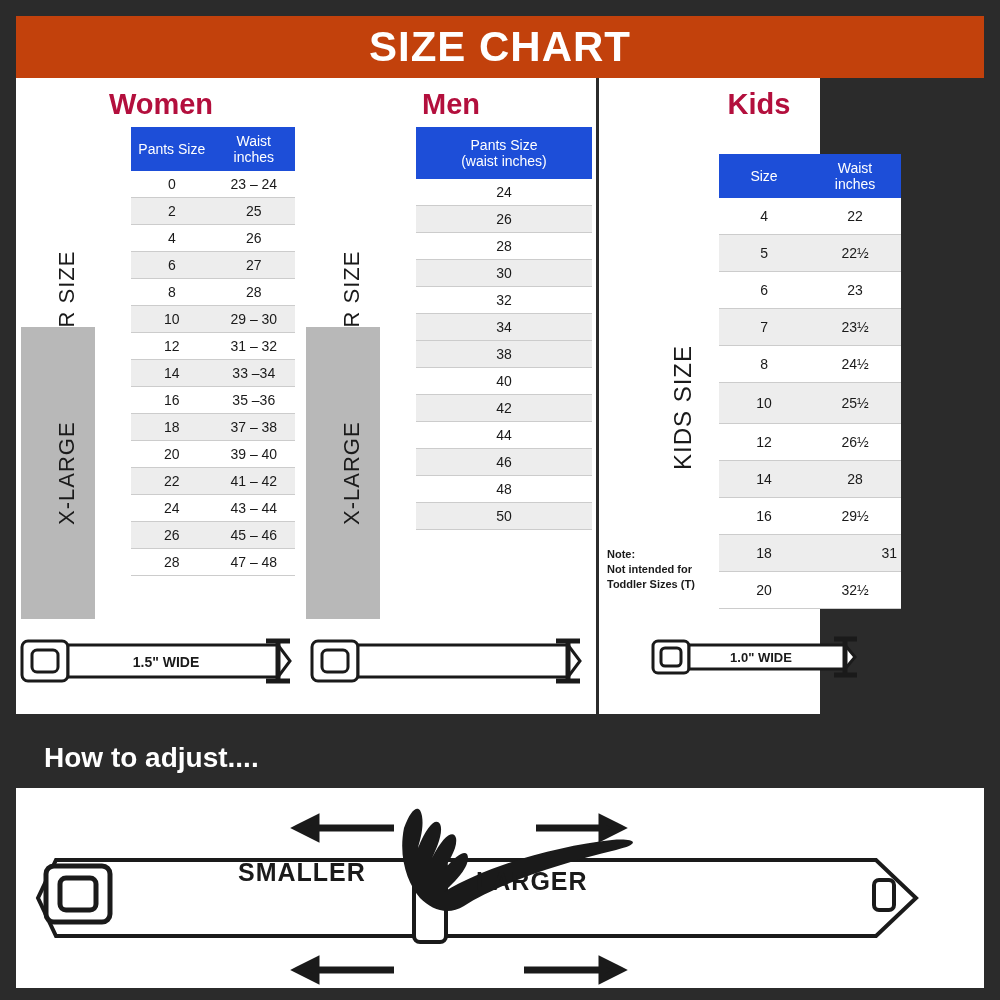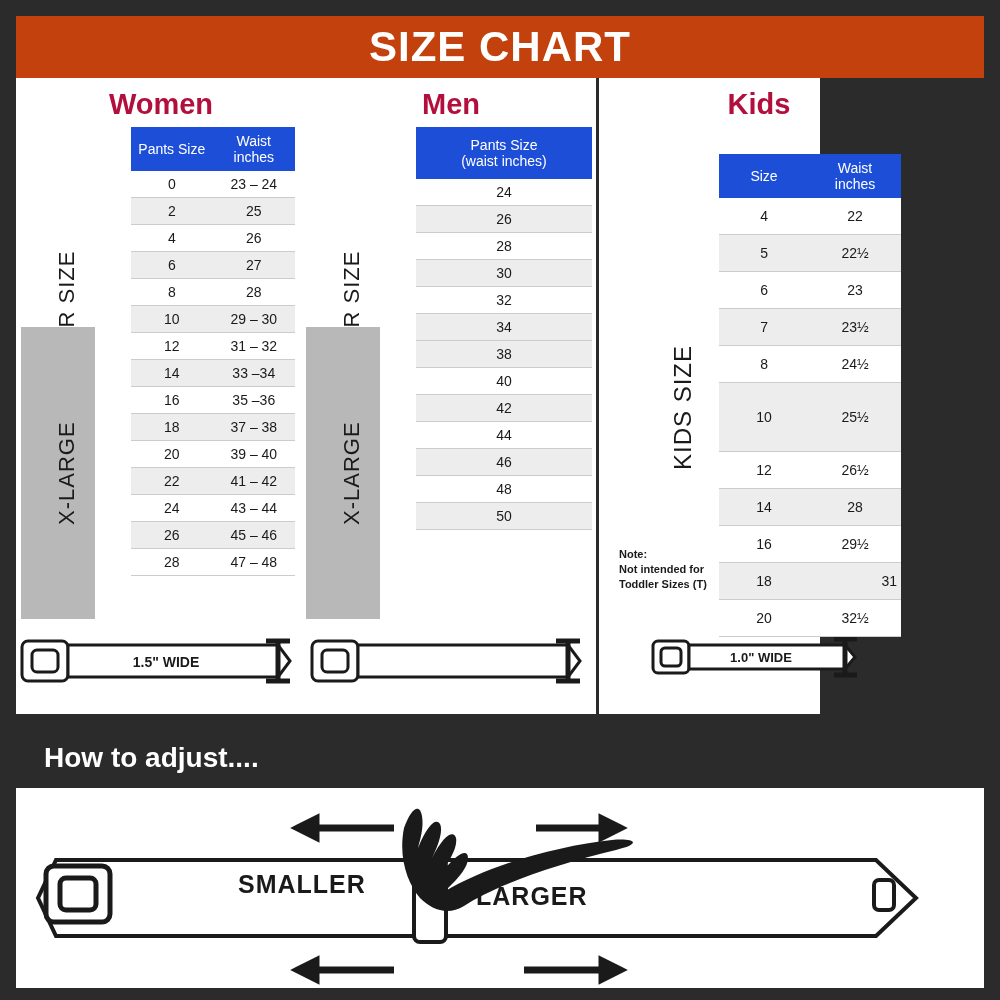--- a/index.html
+++ b/index.html
@@ -316,21 +316,21 @@
           </svg>
         </div>
       </div>
 
       <div class="col kids">
         <div class="col-head">Kids</div>
 
         <div class="tbl-wrap" style="width:320px;height:500px;position:relative;">
           <div class="vert-band band-reg" style="left:52px;top:70px;width:64px;height:420px;font-size:24px;">KIDS SIZE</div>
 
-          <div class="note" style="left:20px;top:420px;white-space:pre-line;">Note:
+          <div class="note" style="left:8px;top:420px;white-space:pre-line;">Note:
 Not intended for
 Toddler Sizes (T)</div>
 
           <table class="sz" style="position:absolute;left:120px;top:15px;width:182px;z-index:3;margin-top:12px;">
             <thead>
               <tr>
                 <th style="width:91px;">Size</th>
                 <th style="width:91px;white-space:pre-line;">Waist
 inches</th>
               </tr>
@@ -351,21 +351,21 @@
                 <tr class="alt">
                   <td style="padding: 10px 4px;">7</td>
                   <td style="padding: 10px 4px;">23½</td>
                 </tr>
                 <tr class="plain">
                   <td style="padding: 10px 4px;">8</td>
                   <td style="padding: 10px 4px;">24½</td>
                 </tr>
                 <tr class="alt">
                   <td style="padding: 10px 4px;">10</td>
-                  <td style="padding: 26px 4px;">25½</td>
+                  <td style="padding: 12px 4px;">25½</td>
                 </tr>
                 <tr class="plain">
                   <td style="padding: 10px 4px;">12</td>
                   <td style="padding: 10px 4px;">26½</td>
                 </tr>
                 <tr class="alt">
                   <td style="padding: 10px 4px;">14</td>
                   <td style="padding: 10px 4px;">28</td>
                 </tr>
                 <tr class="plain">
@@ -433,17 +433,17 @@
         <polygon points="604,40 586,31 586,49"></polygon>
       </g>
 
       <g stroke="#1a1a1a" stroke-width="7" fill="#1a1a1a">
         <line x1="378" y1="182" x2="290" y2="182"></line>
         <polygon points="282,182 300,173 300,191"></polygon>
         <line x1="508" y1="182" x2="596" y2="182"></line>
         <polygon points="604,182 586,173 586,191"></polygon>
       </g>
     </svg>
-    <div class="word" style="left:222px;top:82px;">SMALLER</div>
-    <div class="word" style="left:460px;top:94px;">LARGER</div>
+    <div class="word" style="left:222px;top:70px;">SMALLER</div>
+    <div class="word" style="left:460px;top:79px;">LARGER</div>
   </div>
 
 </div>
 
 </body></html>

